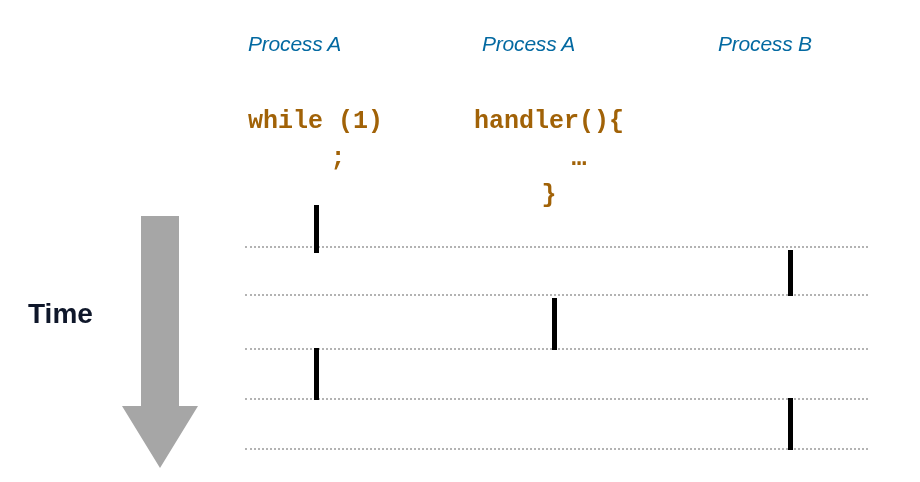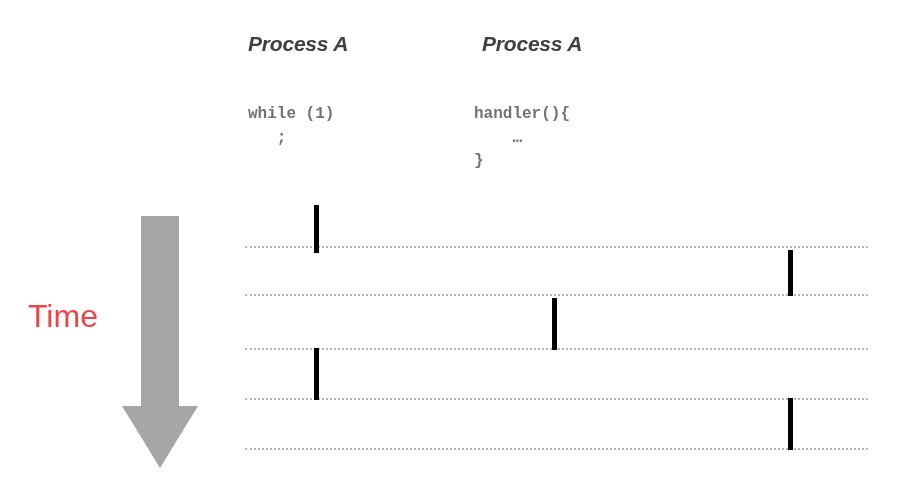--- a/index.html
+++ b/index.html
@@ -15,47 +15,48 @@
     width: 920px;
     height: 482px;
     background: #ffffff;
     overflow: hidden;
   }
 
   
   .col-header {
     position: absolute;
     font-family: "Liberation Sans", sans-serif;
-    font-weight: bold;
+    font-weight: normal;
     font-style: italic;
     font-size: 21px;
     letter-spacing: -0.2px;
-    color: #404040;
+    color: #0369a1;
     white-space: nowrap;
     line-height: 1;
   }
 
   
   .code-block {
     position: absolute;
     font-family: "Liberation Mono", "DejaVu Sans Mono", monospace;
     font-weight: bold;
-    font-size: 16px;
-    color: #737373;
+    font-size: 25px;
+    color: #a16207;
     white-space: pre;
     line-height: 1.48;
+    text-align: center;
   }
 
   
   .time-label {
     position: absolute;
     font-family: "Liberation Sans", sans-serif;
-    font-weight: normal;
-    font-size: 32px;
-    color: #ef4444;
+    font-weight: bold;
+    font-size: 28px;
+    color: #0f172a;
     white-space: nowrap;
     line-height: 1;
   }
 
   
   .time-arrow {
     position: absolute;
   }
 
   
@@ -72,20 +73,21 @@
     width: 5px;
   }
 </style>
 </head>
 <body>
 
 <div id="canvas">
 
   <div class="col-header" style="left:248px; top:33px;">Process A</div>
   <div class="col-header" style="left:482px; top:33px;">Process A</div>
+  <div class="col-header" style="left:718px; top:33px;">Process B</div>
 
   <div class="code-block" style="left:248px; top:103px;">while (1)
    ;</div>
   <div class="code-block" style="left:474px; top:103px;">handler(){
     …
 }</div>
 
   <div class="time-label" style="left:28px; top:300px;">Time</div>
 
   <svg class="time-arrow" style="left:122px; top:216px;" width="76" height="258" viewBox="0 0 76 258">

